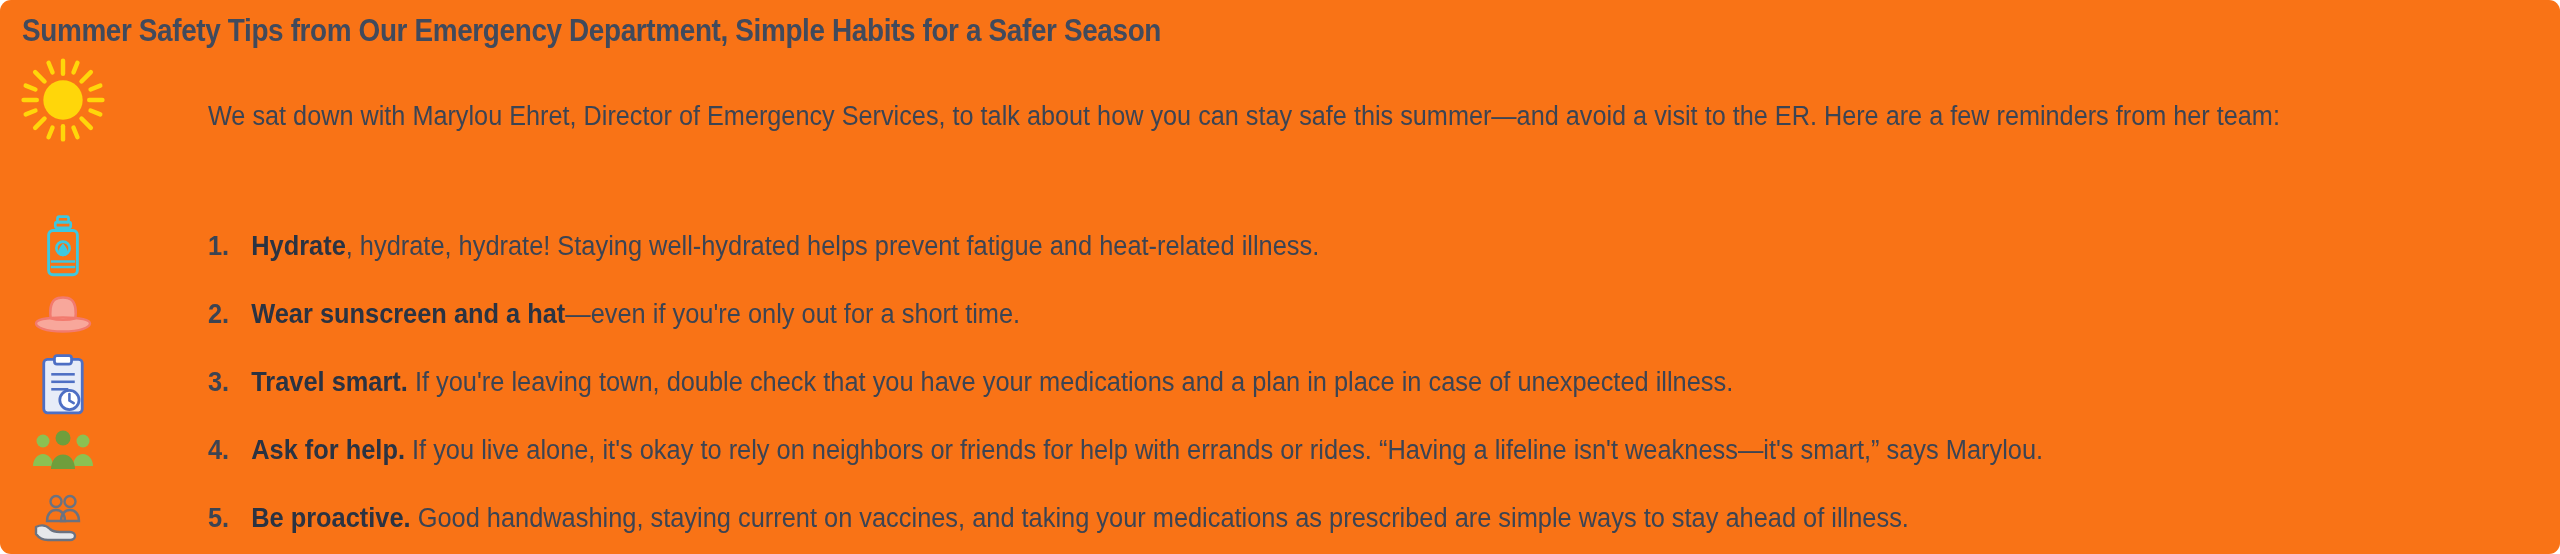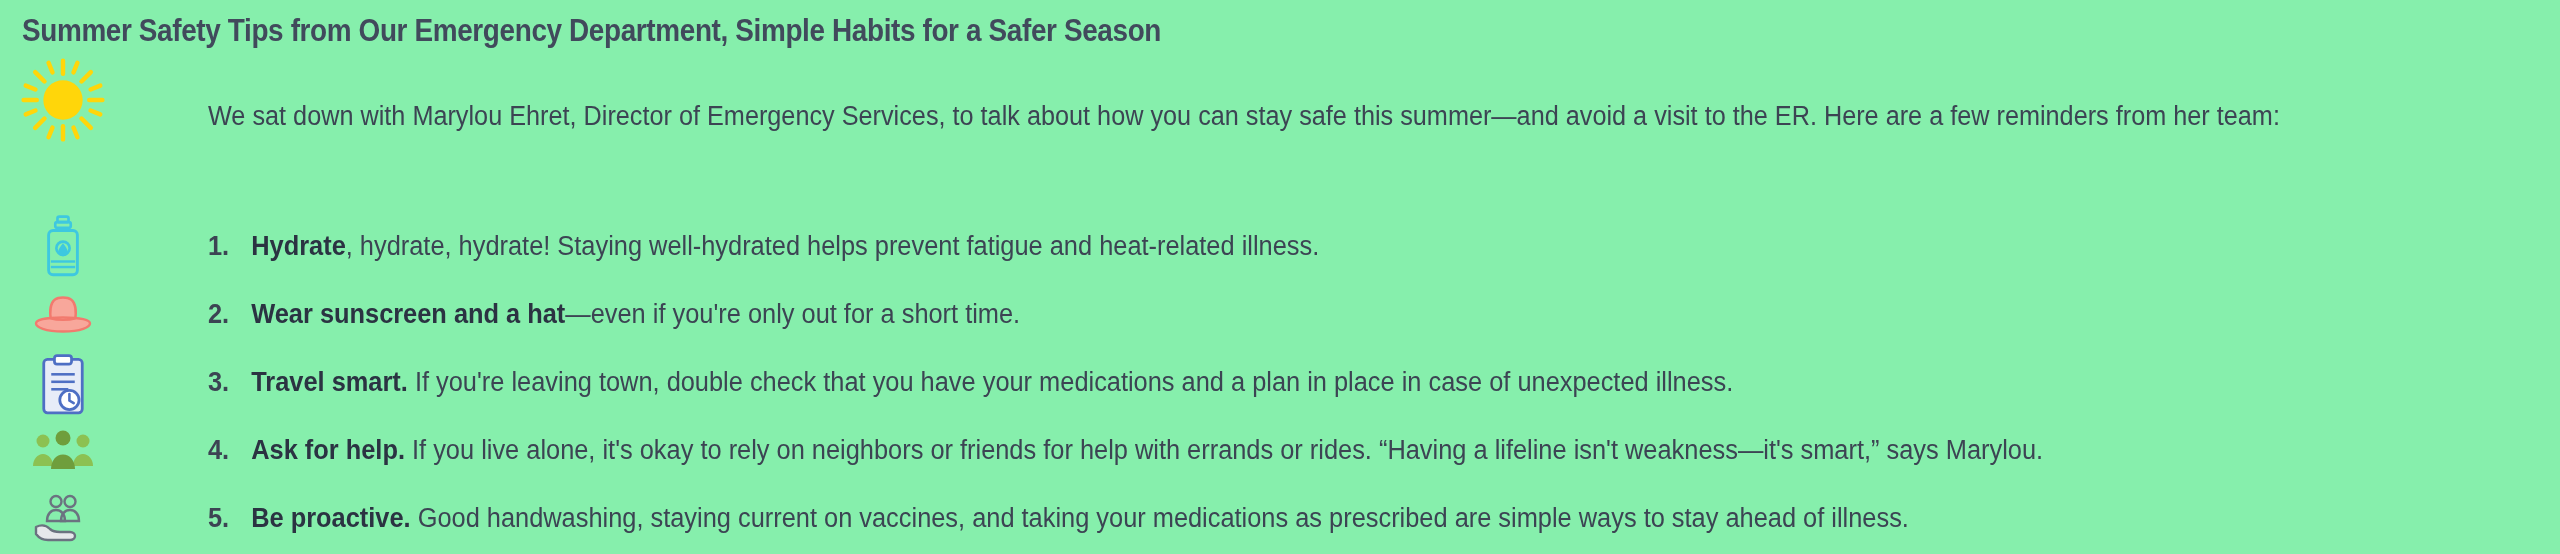--- a/index.html
+++ b/index.html
@@ -11,21 +11,22 @@
     width: 2560px;
     height: 554px;
     font-family: "Liberation Sans", "DejaVu Sans", sans-serif;
     color: #2d3446;
     overflow: hidden;
   }
   .page {
     position: relative;
     width: 2560px;
     height: 554px;
-    background: #86efac;
+    background: #f97316;
+    border-radius: 11px;
   }
   
   .title {
     position: absolute;
     left: 22px;
     top: 13px;
     font-size: 31px;
     font-weight: 700;
     letter-spacing: -0.4px;
     color: #414a5c;

